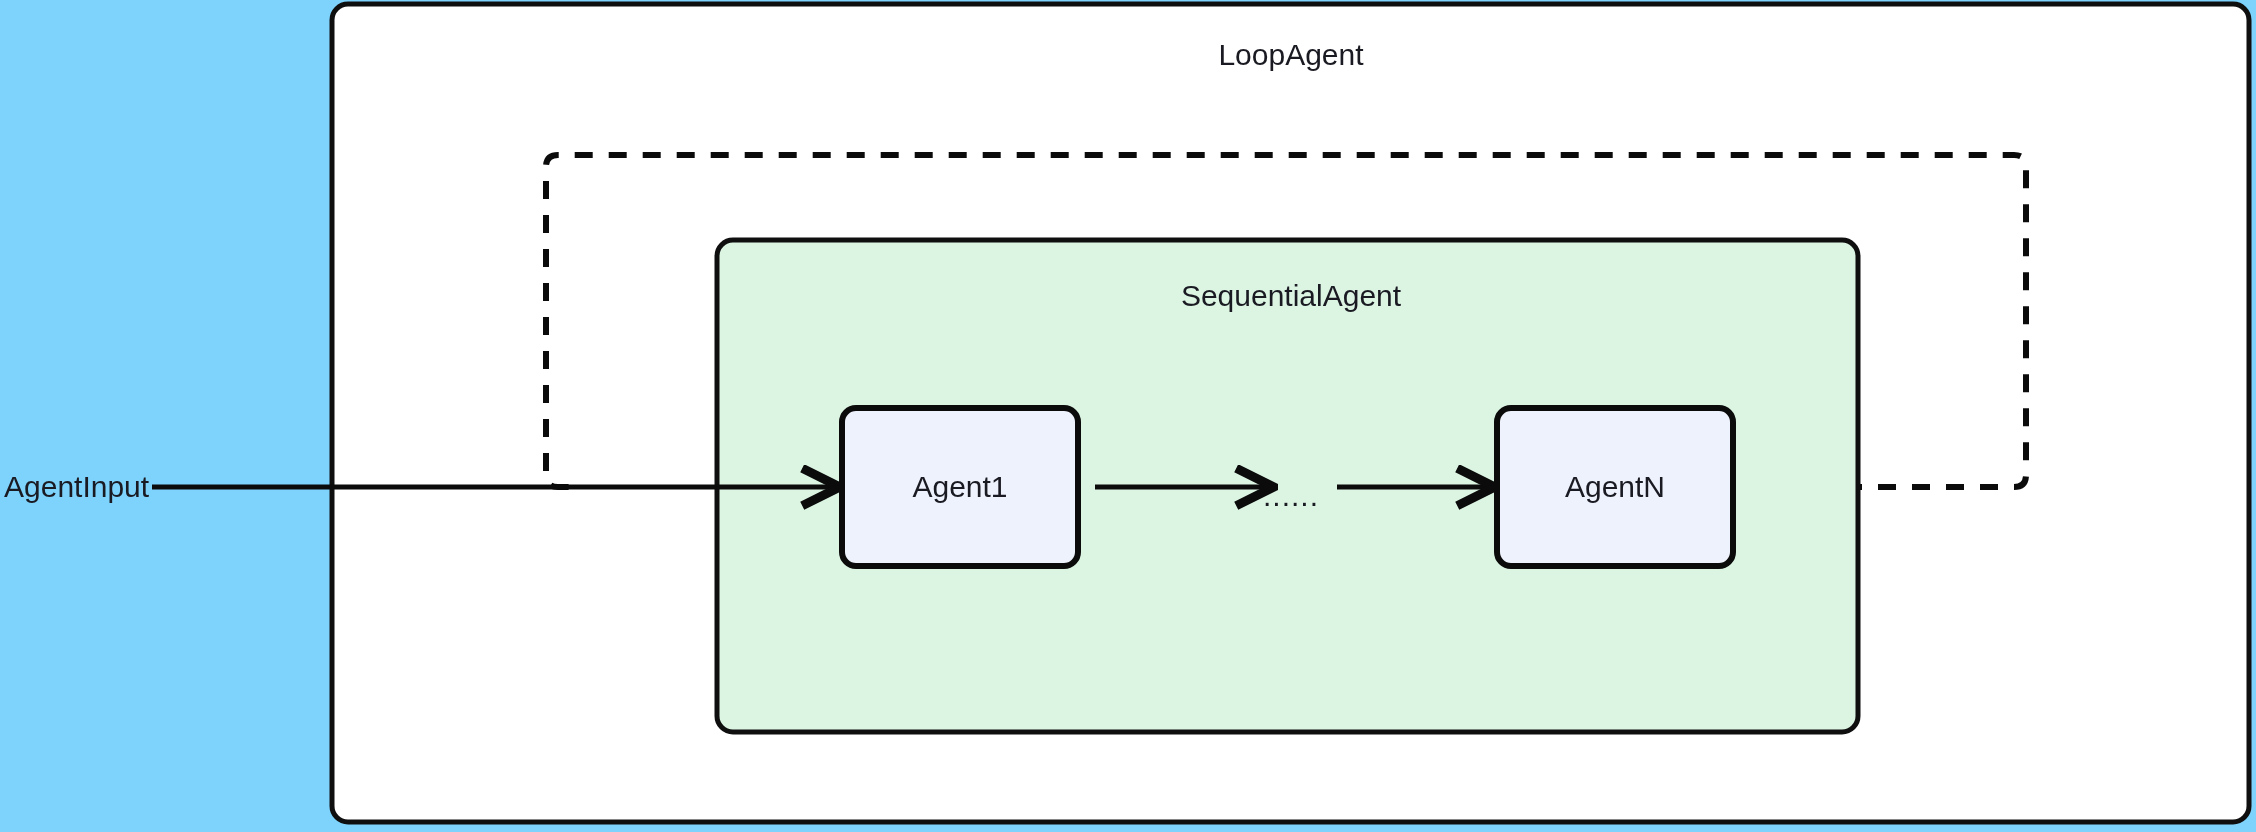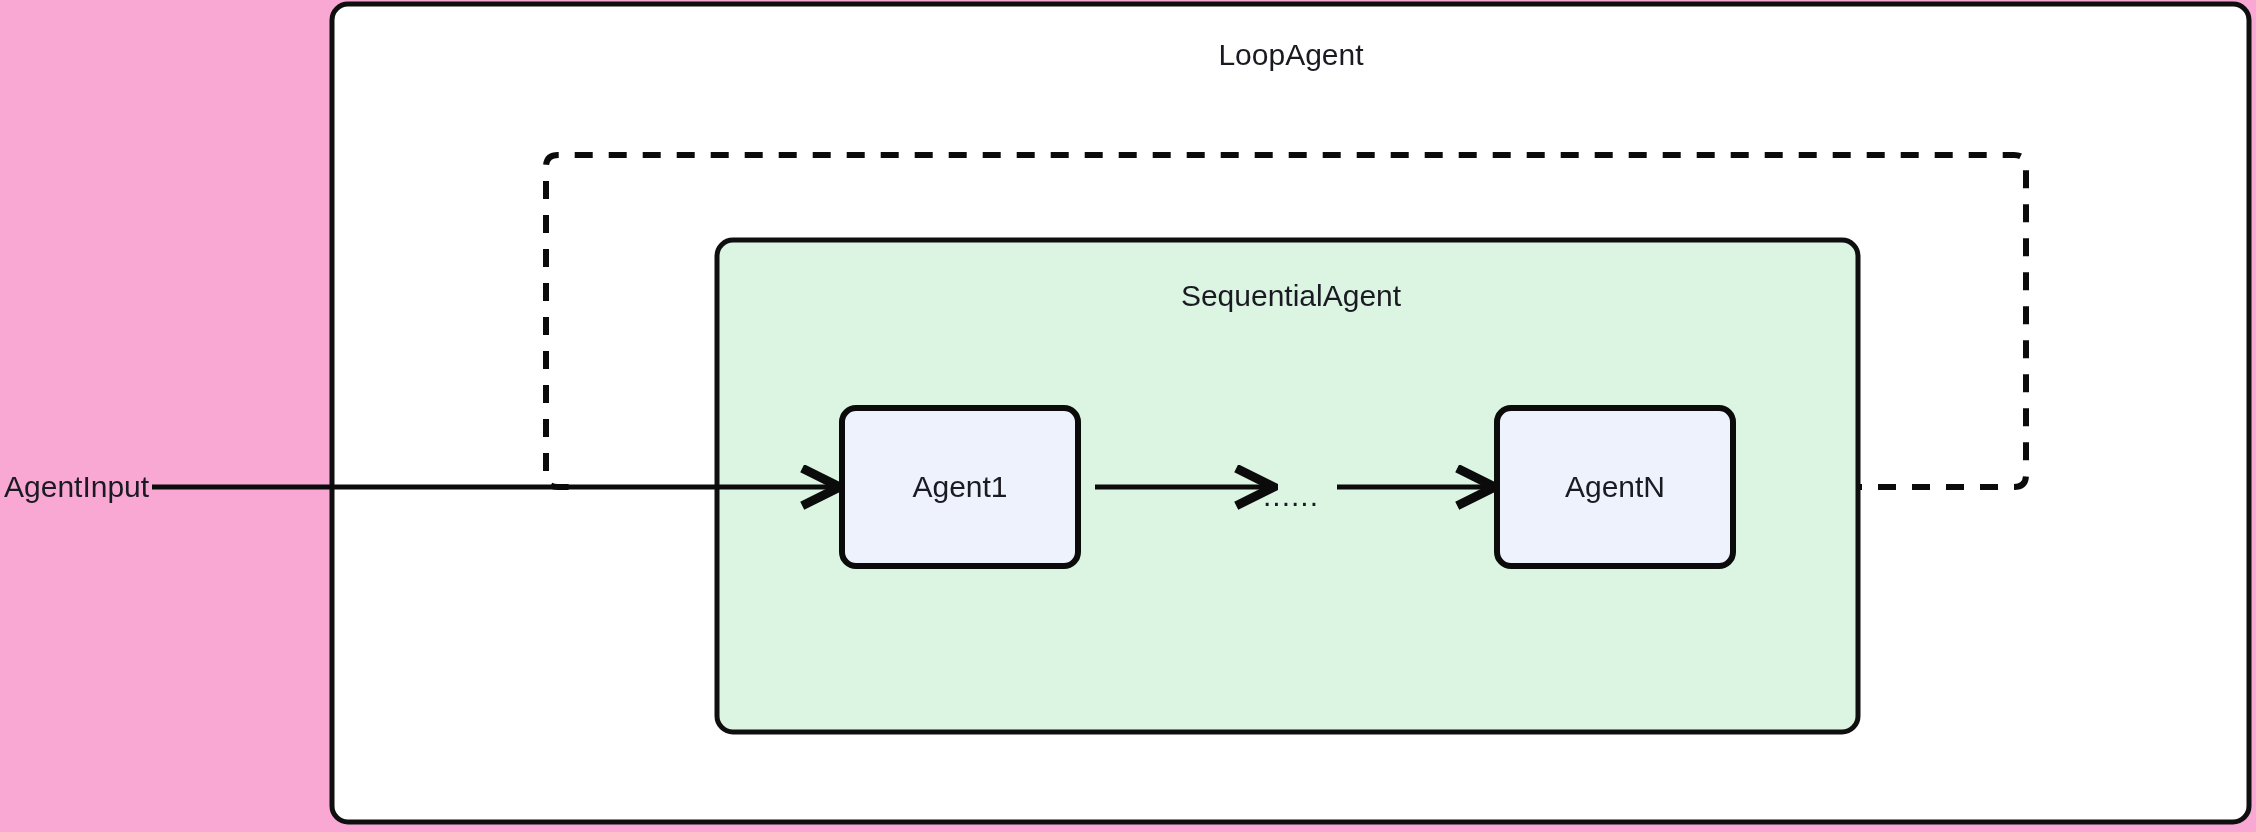--- a/index.html
+++ b/index.html
@@ -10,21 +10,21 @@
   body {
     width: 2256px;
     height: 832px;
     font-family: "Liberation Sans", sans-serif;
     overflow: hidden;
   }
   #diagram-root {
     position: relative;
     width: 2256px;
     height: 832px;
-    background: #f9a8d4;
+    background: #7dd3fc;
   }
   svg.diagram-canvas {
     display: block;
     width: 2256px;
     height: 832px;
   }
   .label-text {
     font-family: "Liberation Sans", sans-serif;
     fill: #1a1a22;
   }

